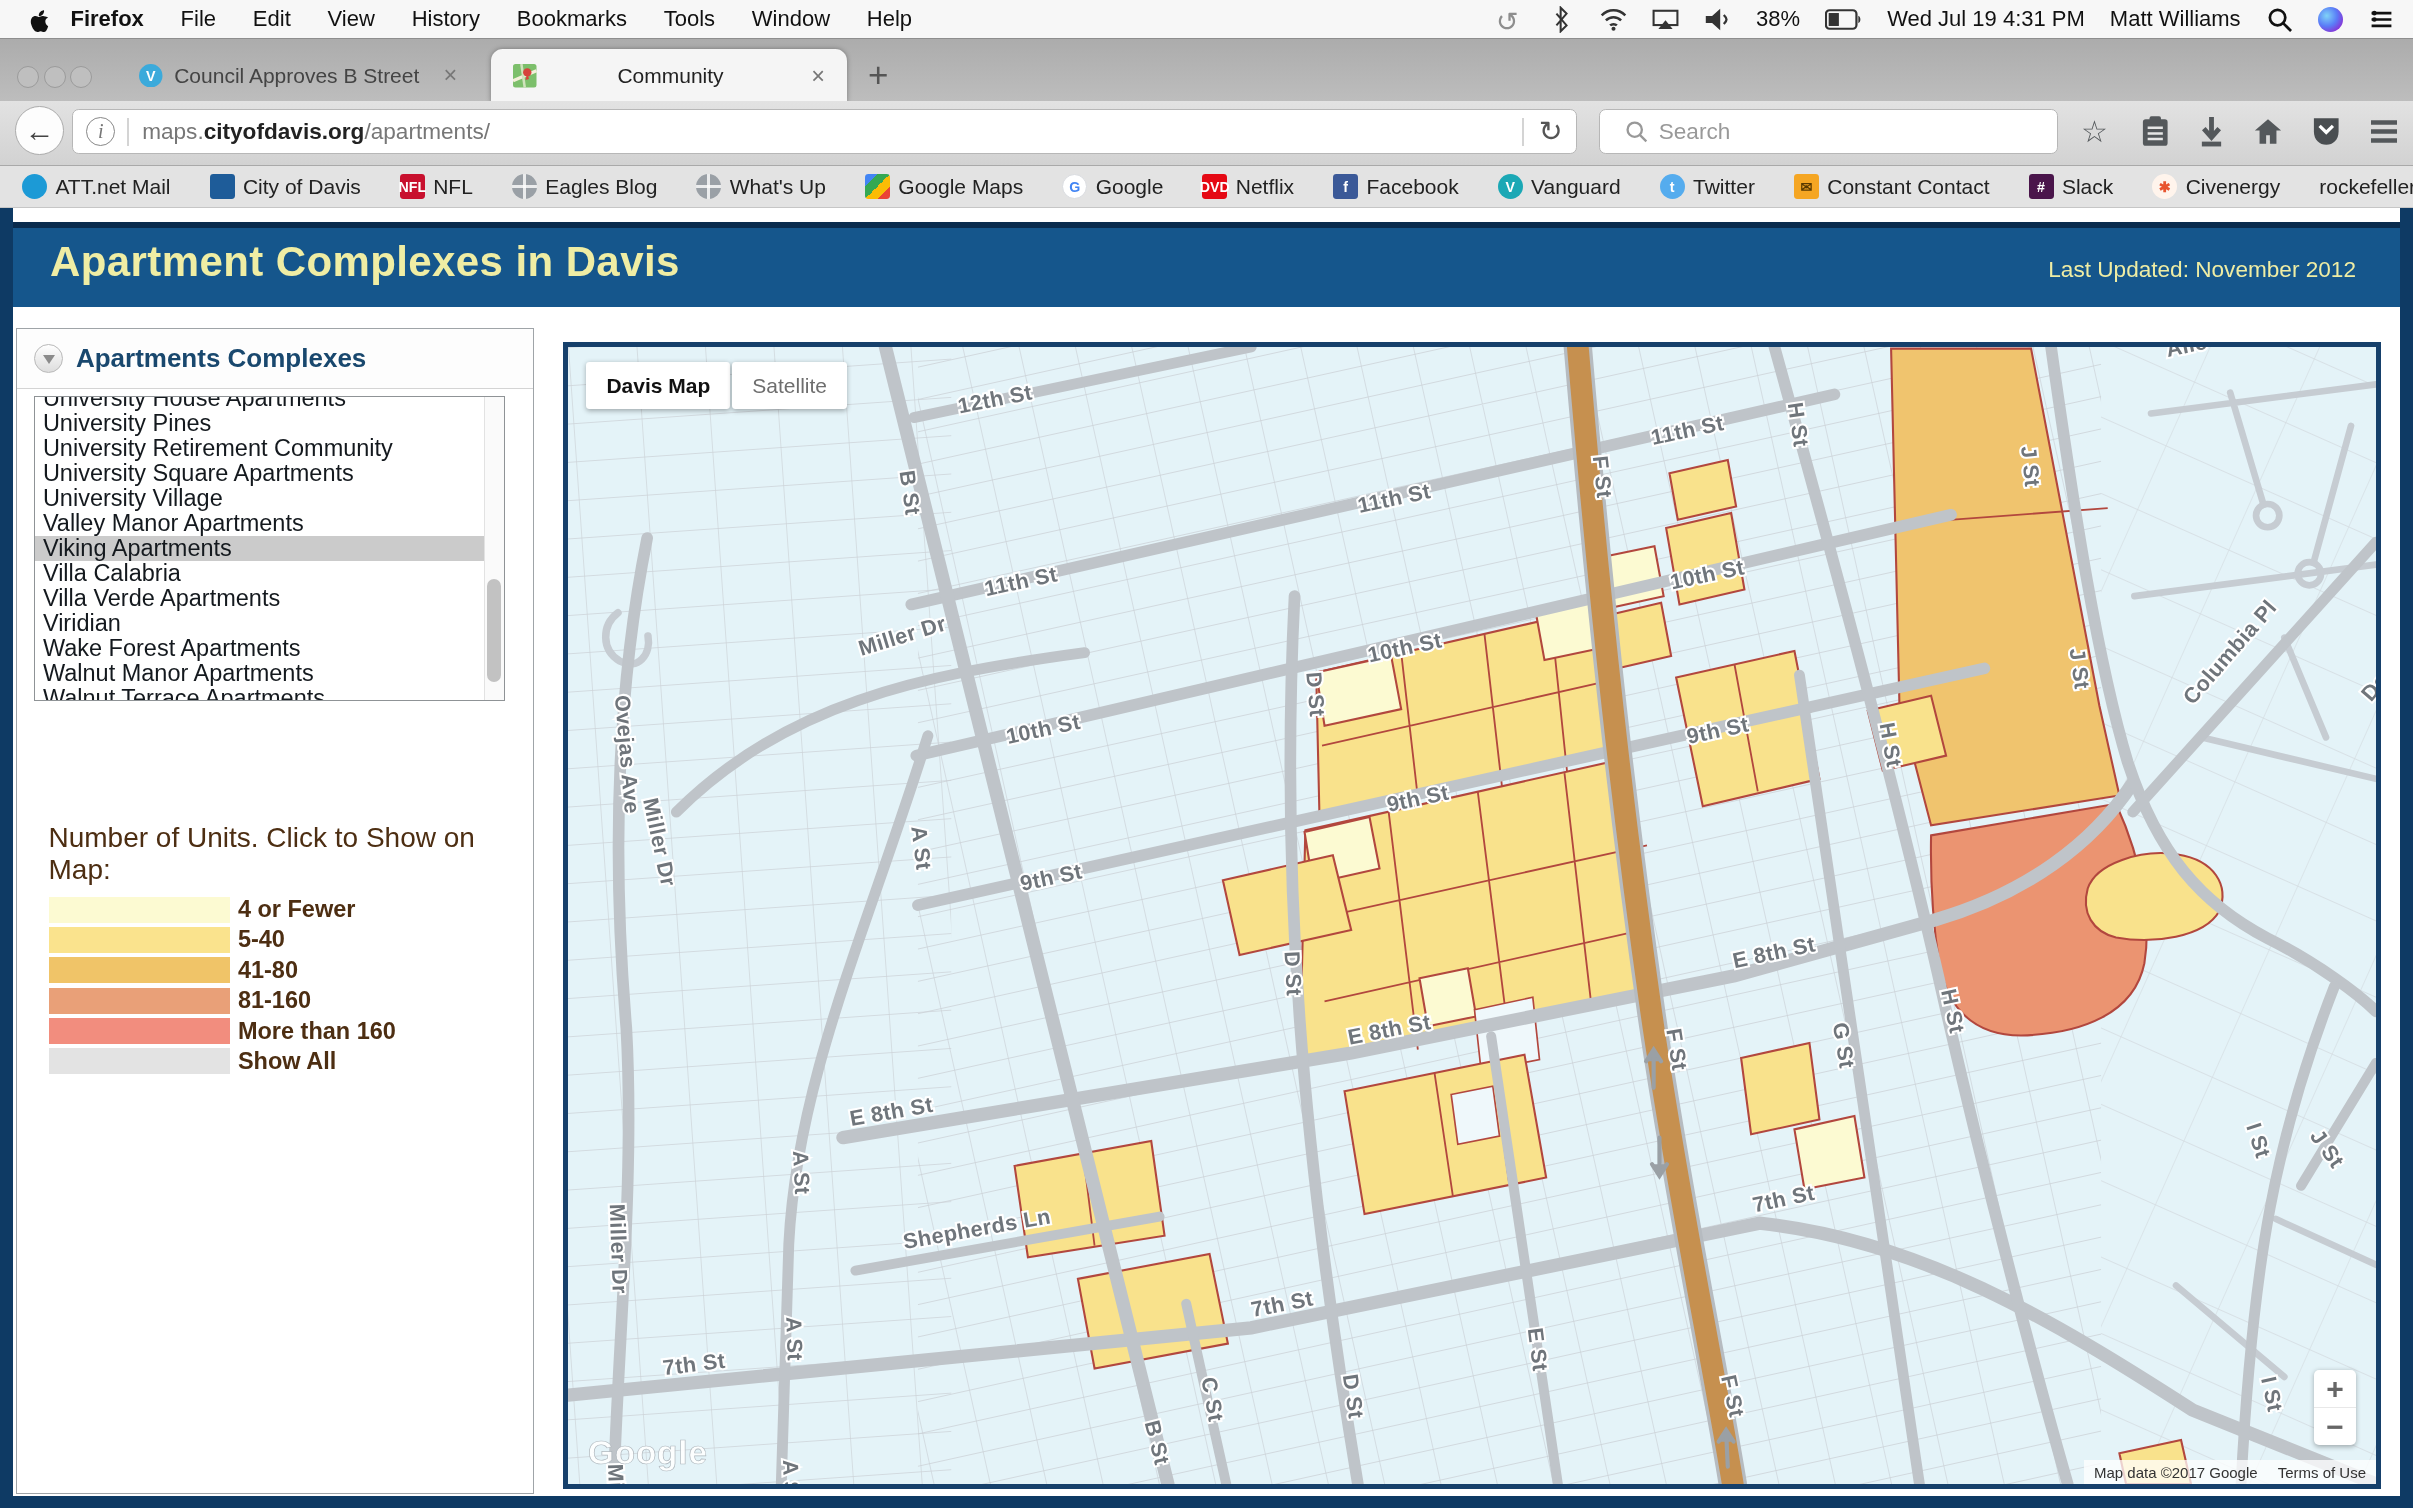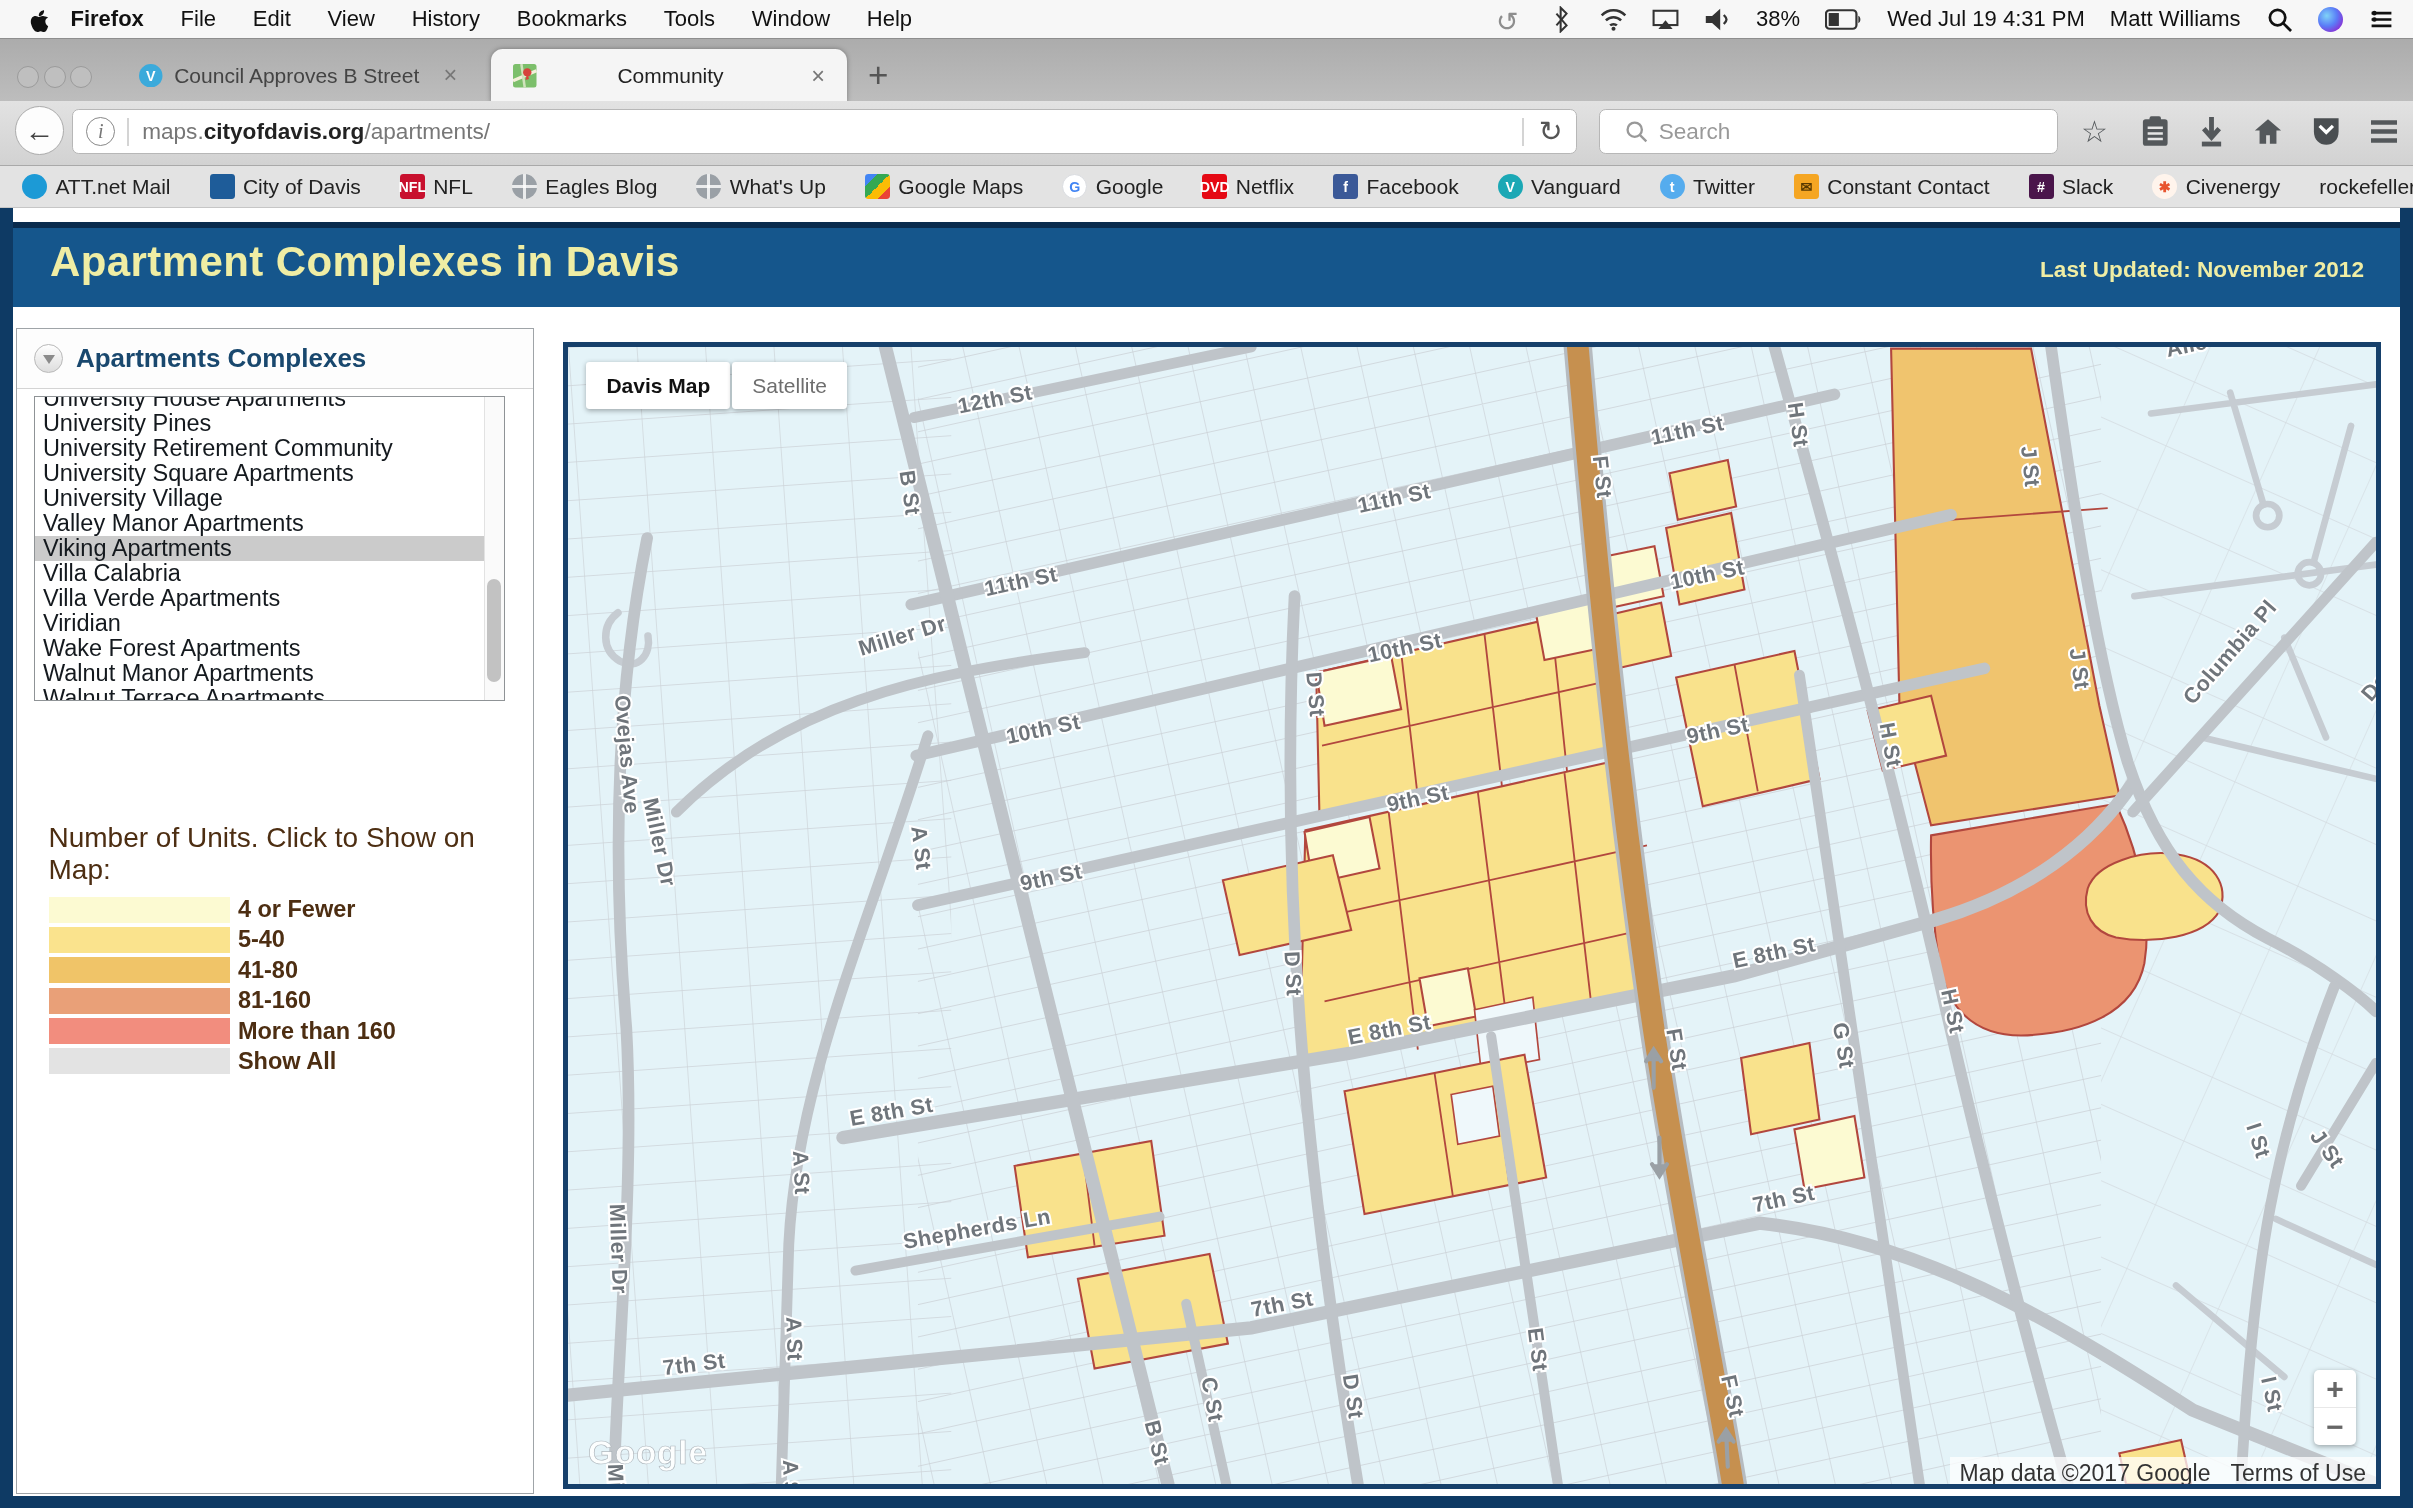--- a/index.html
+++ b/index.html
@@ -58,21 +58,21 @@
   .bm .bic{width:25px;height:25px;border-radius:3.4px;margin-right:8.4px;display:flex;align-items:center;
     justify-content:center;font-size:14.2px;font-weight:bold;box-sizing:border-box;}
   
   #page{position:absolute;top:208px;left:0;width:2413px;height:1301px;background:#fff;
     border-left:13.4px solid var(--c-frame);border-right:13.4px solid var(--c-frame);
     border-bottom:13.4px solid var(--c-frame);box-sizing:border-box;}
   #banner{position:absolute;left:0;top:14.2px;width:2387px;height:85px;background:var(--c-banner_bg);
     border-top:6.7px solid var(--c-banner_border);box-sizing:border-box;}
   #banner h1{margin:0;position:absolute;left:37px;top:10px;font-size:42px;color:var(--c-banner_text);
     font-weight:bold;letter-spacing:0.4px;}
-  #banner .upd{position:absolute;right:36px;top:28.5px;font-size:22.6px;font-weight:bold;color:var(--c-banner_text);}
+  #banner .upd{position:absolute;right:44px;top:28.5px;font-size:22.6px;font-weight:normal;color:var(--c-banner_text);}
   
   #sidebar{position:absolute;left:2.5px;top:120px;width:518px;height:1166px;background:#fff;
     border:1.7px solid #9FA4A8;box-sizing:border-box;}
   .acc-row{position:relative;height:59px;border-bottom:1.7px solid #D4D4D4;background:#FDFDFD;
     display:flex;align-items:center;}
   .acc-ic{width:27px;height:27px;border-radius:50%;border:1.7px solid #B9B9B9;margin:0 13.4px 0 17px;
     background:linear-gradient(#fff,#DDD);position:relative;flex:0 0 auto;}
   .acc-ic:after{content:"";position:absolute;left:8.4px;top:10px;border-left:6.7px solid transparent;
     border-right:6.7px solid transparent;border-top:9.2px solid #8B8B8B;}
   .acc-ic.right:after{left:10px;top:6.7px;border-top:6.7px solid transparent;border-bottom:6.7px solid transparent;
@@ -97,22 +97,22 @@
     border:5px solid #16406B;box-sizing:border-box;overflow:hidden;}
   #mapsvg{position:absolute;left:0;top:0;width:1808px;height:1137px;}
   #maptype{position:absolute;left:18.4px;top:15px;display:flex;gap:2px;}
   #maptype .mtbtn{background:#fff;border-radius:3.4px;box-shadow:0 1.7px 5px rgba(0,0,0,.3);
     font-size:21px;padding:11.7px 20px;color:#6E6E6E;}
   #maptype .mtbtn.on{font-weight:bold;color:#111;}
   #zoomctl{position:absolute;right:20px;bottom:39px;width:42px;height:75px;background:#fff;border-radius:5px;
     box-shadow:0 1.7px 5px rgba(0,0,0,.3);display:flex;flex-direction:column;}
   #zoomctl div{flex:1;display:flex;align-items:center;justify-content:center;font-size:30px;font-weight:bold;color:#666;}
   #zoomctl .zin{border-bottom:1.7px solid #E8E8E8;}
-  #attrib{position:absolute;right:0;bottom:0;height:27px;display:flex;align-items:flex-start;
-    font-size:23px;color:#333;}
+  #attrib{position:absolute;right:0;bottom:0;height:27px;display:flex;align-items:flex-end;
+    font-size:15px;color:#333;}
   #attrib span{background:rgba(255,255,255,.75);padding:3.4px 10px;}
   
   .road{stroke:#BFC4C9;fill:none;}
   .road-thin{stroke:#C6CCD2;fill:none;}
   .pY{fill:var(--c-p_yellow);stroke:#B2473E;stroke-width:2.5;}
   .pL{fill:var(--c-p_pale);stroke:#B2473E;stroke-width:2.5;}
   .pA{fill:var(--c-p_amber);stroke:#B2473E;stroke-width:2.5;}
   .pS{fill:var(--c-p_salmon);stroke:#B2473E;stroke-width:2.5;}
   .pW{fill:#EFF8FB;stroke:#B2473E;stroke-width:2;}
   .rl{stroke:#B2473E;stroke-width:2.2;fill:none;}

